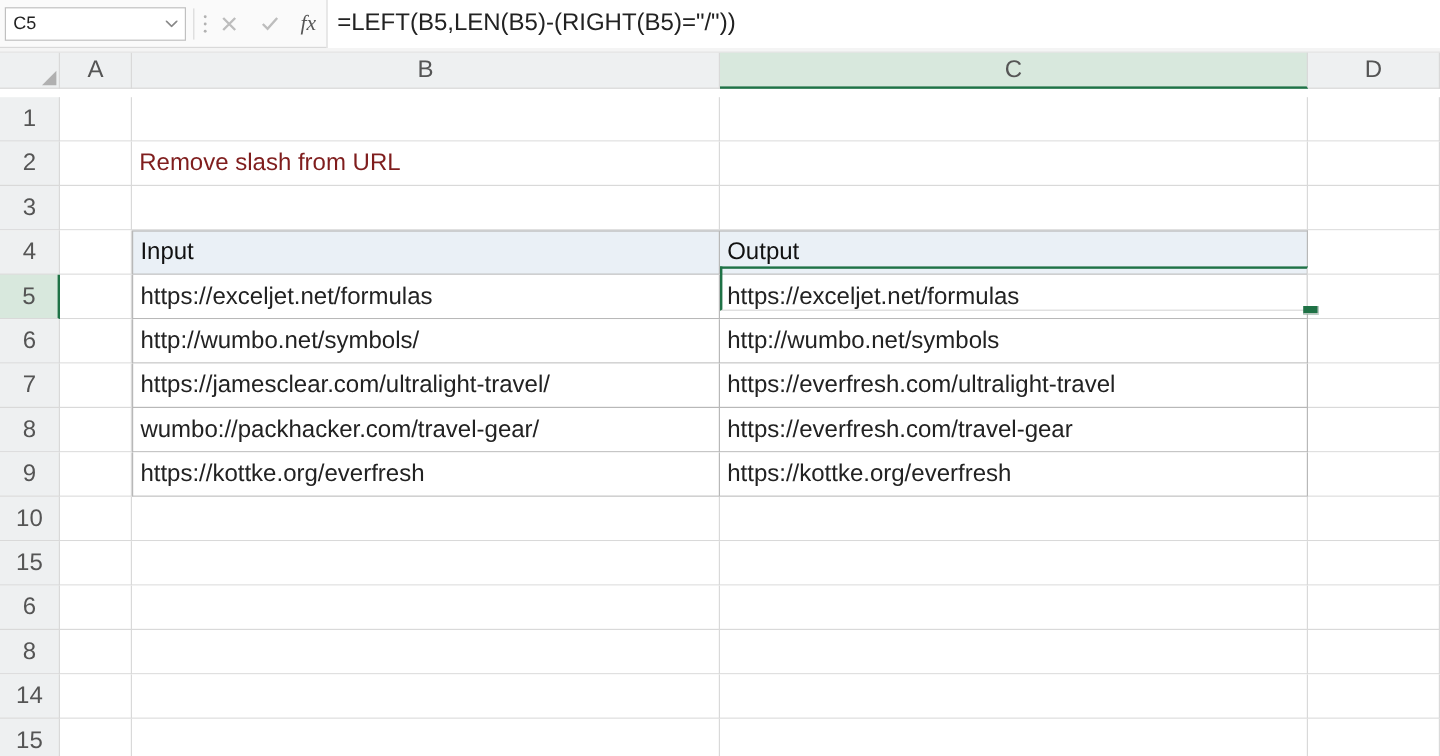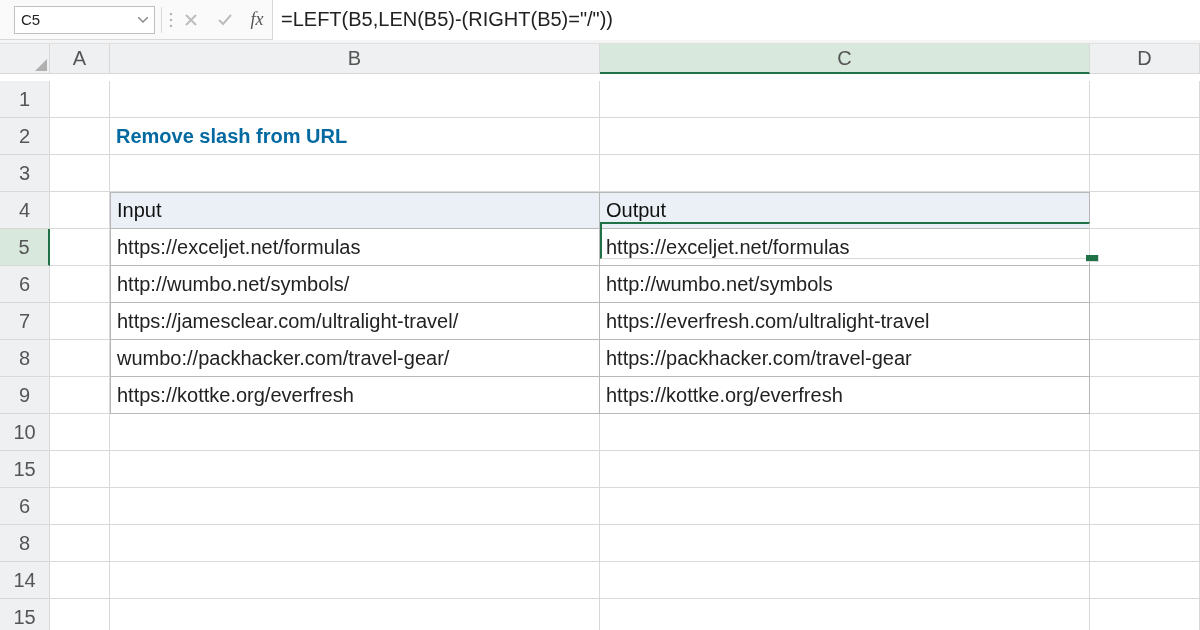--- a/index.html
+++ b/index.html
@@ -31,21 +31,20 @@
   .name-box {
     flex: 1;
     border: 1px solid #c0c0c0;
     background: #fff;
     height: 28px;
     padding: 3px 6px;
     display: flex;
     align-items: center;
     justify-content: space-between;
     font-size: 15px;
-    margin-left: 10px;
   }
   .name-box .chev {
     width: 10px; height: 10px;
     color: #8a8a8a;
     display: flex; align-items: center; justify-content: center;
   }
   .vdiv {
     width: 1px; height: 26px;
     background: #d9d9d9;
     margin: 0 6px;
@@ -142,23 +141,23 @@
 
   
   .body-cell {
     border-right: 1px solid #efefef;
     border-bottom: 1px solid #efefef;
     background: #fff;
   }
 
   
   .title-cell {
-    font-weight: 700;
+    font-weight: 400;
     font-size: 22px;
-    color: #0369a1;
+    color: #7f1d1d;
   }
 
   
   .tbl {
     border-right: 1px solid #b8b8b8 !important;
     border-bottom: 1px solid #b8b8b8 !important;
   }
   .tbl-top   { border-top: 1px solid #b8b8b8; }
   .tbl-left  { border-left: 1px solid #b8b8b8; }
   .tbl-head  {
@@ -267,21 +266,21 @@
 
   <div class="row-head">7</div>
   <div class="body-cell"></div>
   <div class="body-cell tbl tbl-left">https://jamesclear.com/ultralight-travel/</div>
   <div class="body-cell tbl">https://everfresh.com/ultralight-travel</div>
   <div class="body-cell"></div>
 
   <div class="row-head">8</div>
   <div class="body-cell"></div>
   <div class="body-cell tbl tbl-left">wumbo://packhacker.com/travel-gear/</div>
-  <div class="body-cell tbl">https://packhacker.com/travel-gear</div>
+  <div class="body-cell tbl">https://everfresh.com/travel-gear</div>
   <div class="body-cell"></div>
 
   <div class="row-head">9</div>
   <div class="body-cell"></div>
   <div class="body-cell tbl tbl-left">https://kottke.org/everfresh</div>
   <div class="body-cell tbl">https://kottke.org/everfresh</div>
   <div class="body-cell"></div>
 
   <div class="row-head">10</div>
   <div class="body-cell"></div>

